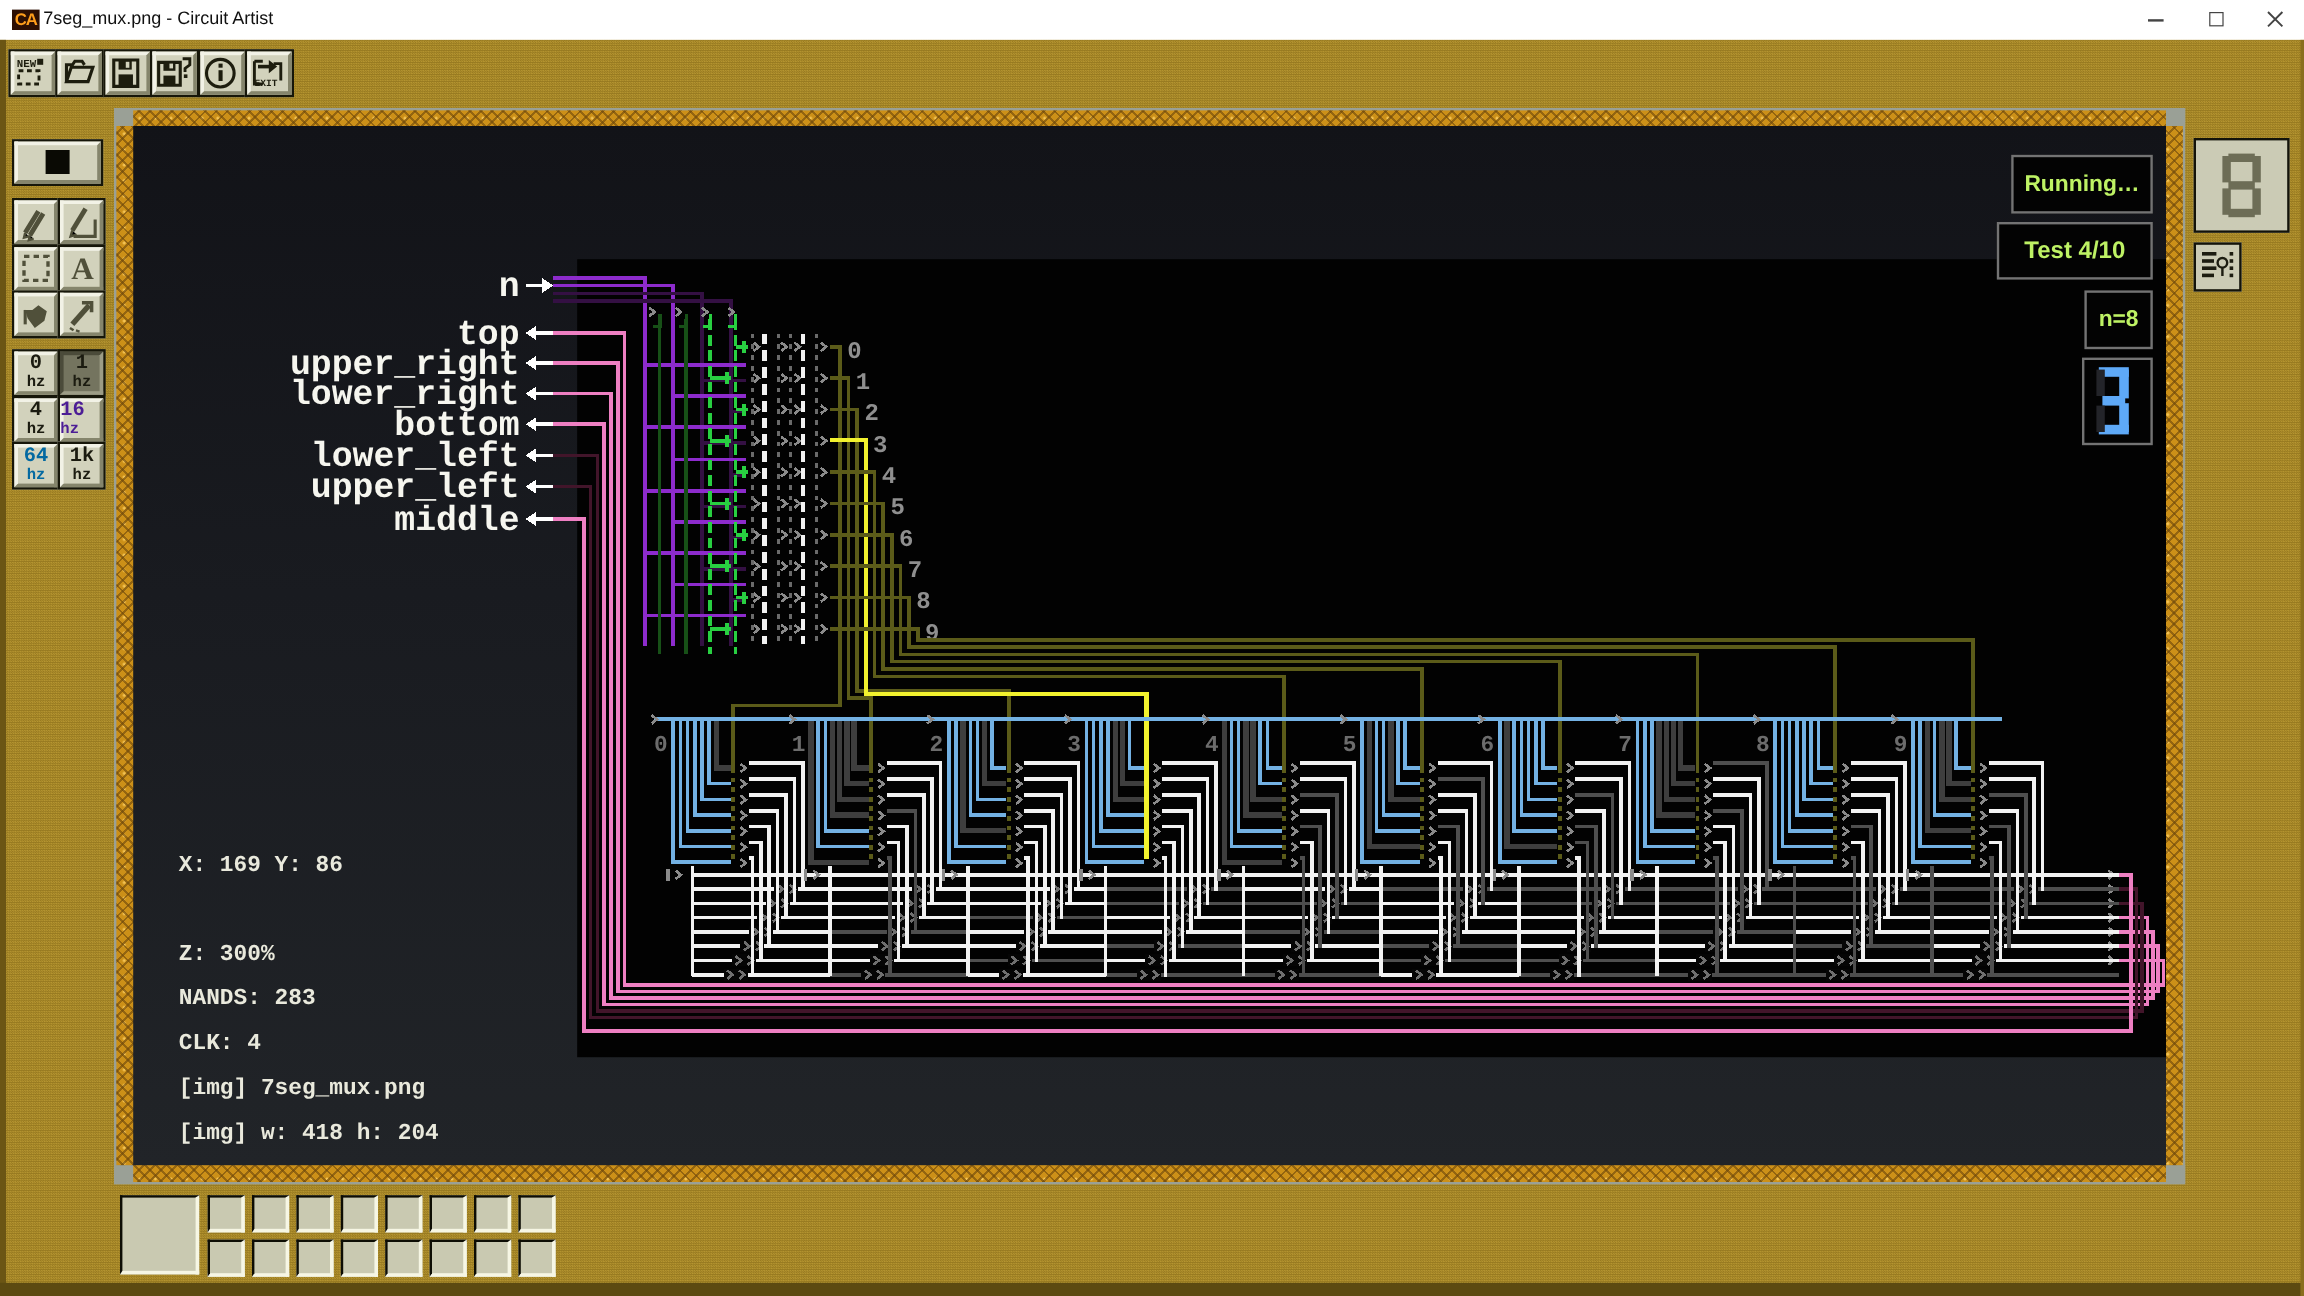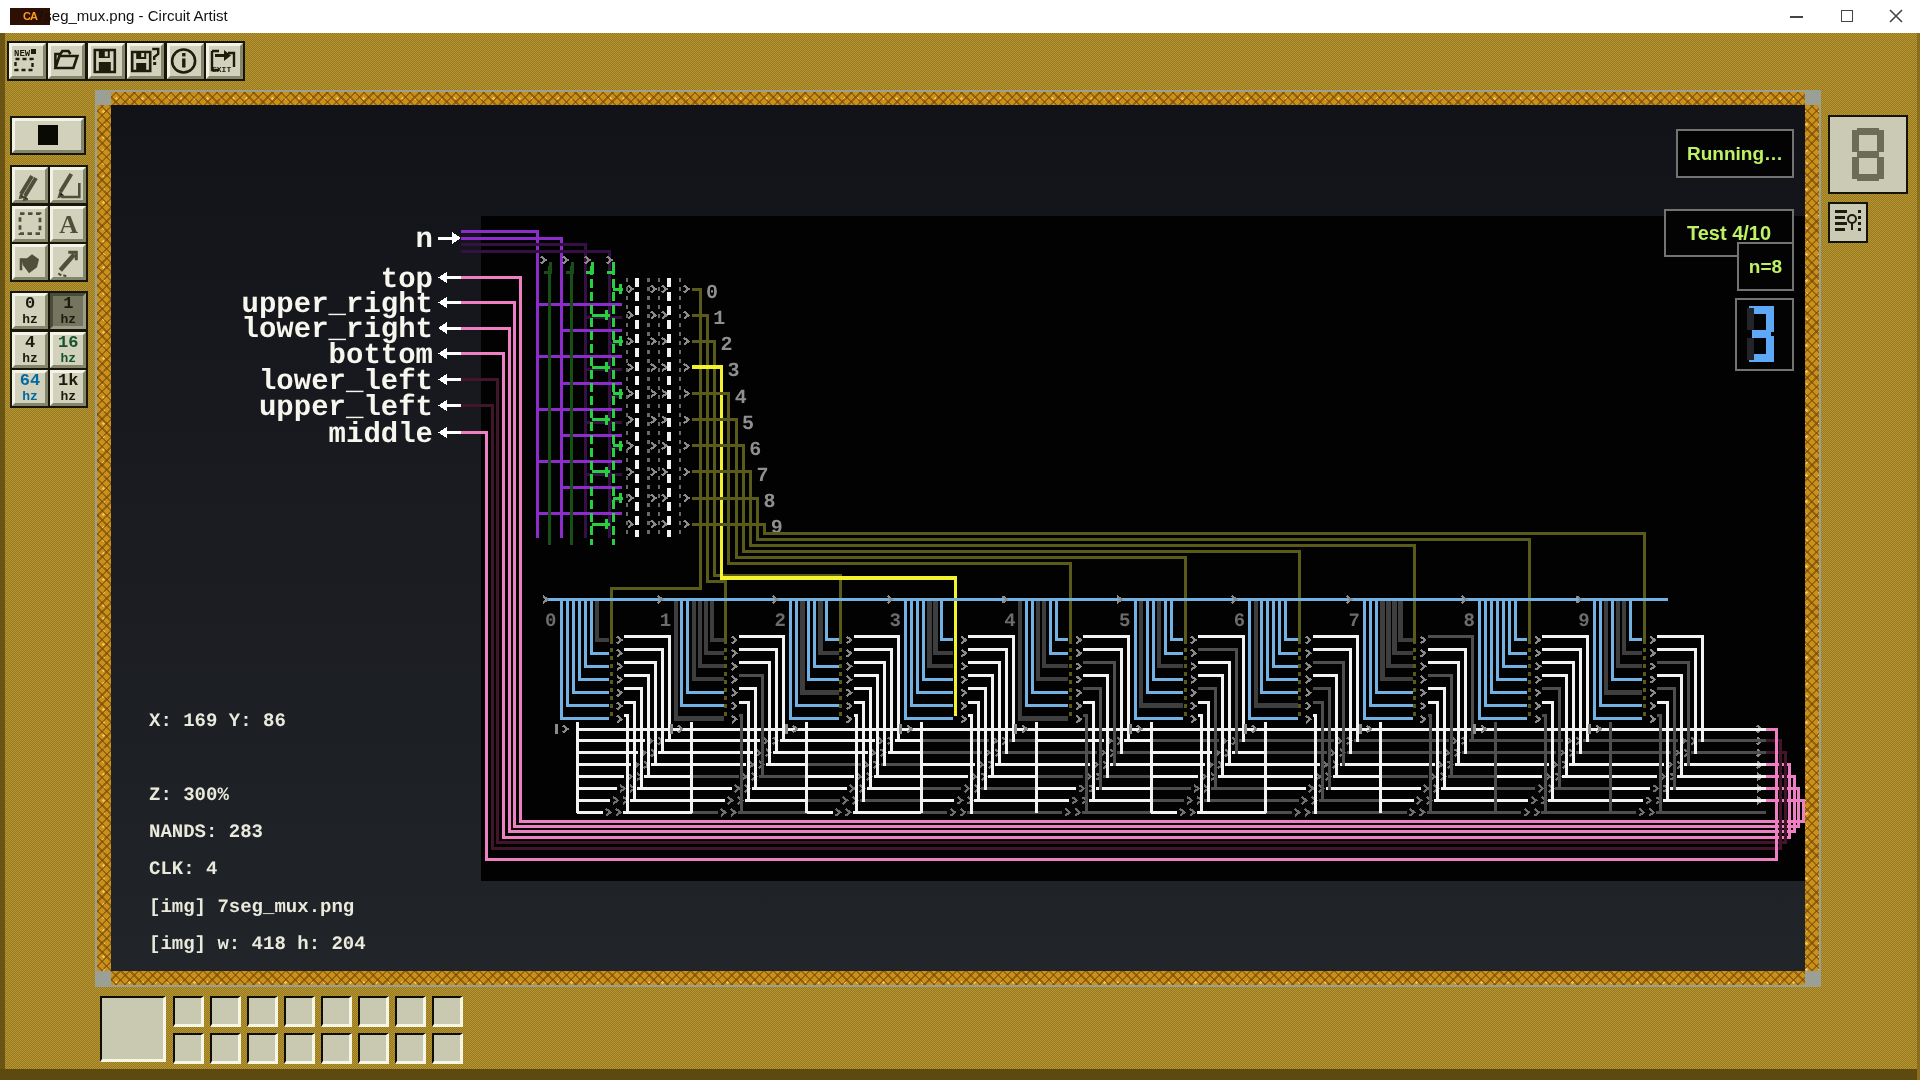--- a/index.html
+++ b/index.html
@@ -9,22 +9,22 @@
   #goldbg { left:0; top:33px; width:1920px; height:1047px;
     background: repeating-conic-gradient(#b79631 0% 25%, #967920 0% 50%);
     background-size:2px 2px; }
   
   #edgeL { left:0; top:33px; width:5px; height:1047px; background:#6b5514; }
   #edgeB { left:0; top:1069px; width:1920px; height:11px; background:#5c4a11; }
   #edgeR { left:1917px; top:33px; width:3px; height:1047px; background:#8a6e1d; }
 
   
   #titlebar { left:0; top:0; width:1920px; height:33px; background:#ffffff; }
-  #titleicon { left:10px; top:8px; width:40px; height:17px; background:#2e0f03;
-    color:#ff9e1c; font-weight:bold; font-size:11px; line-height:17px; text-align:center;
+  #titleicon { left:10px; top:8px; width:23px; height:17px; background:#2e0f03;
+    color:#ff9e1c; font-weight:bold; font-size:14px; line-height:17px; text-align:center;
     letter-spacing:-1px; }
   #titletext { left:36px; top:7px; font-size:15px; color:#111; }
 
   
   .btn { position:absolute; background:#d2d2bc; border:2px solid #161609; }
   .btn::before { content:""; position:absolute; left:0; top:0; right:0; bottom:0;
      border-top:3px solid #f2f2e6; border-left:3px solid #f2f2e6;
      border-bottom:3px solid #85856c; border-right:3px solid #85856c; }
   .btn.pressed { background:#74745f; }
   .btn.pressed::before { border-top-color:#4b4b3a; border-left-color:#4b4b3a;
@@ -788,21 +788,21 @@
     <path d="M1596.2 725.5 l4.5 3.5 l-4.5 3.5" stroke="#8a8a8a" stroke-width="2.2" fill="none"></path>
     <text x="149" y="726" fill="#e9e9dc" font-family="Liberation Mono, monospace" font-weight="bold" font-size="19px">X: 169 Y: 86</text>
     <text x="149" y="800" fill="#e9e9dc" font-family="Liberation Mono, monospace" font-weight="bold" font-size="19px">Z: 300%</text>
     <text x="149" y="837" fill="#e9e9dc" font-family="Liberation Mono, monospace" font-weight="bold" font-size="19px">NANDS: 283</text>
     <text x="149" y="874" fill="#e9e9dc" font-family="Liberation Mono, monospace" font-weight="bold" font-size="19px">CLK: 4</text>
     <text x="149" y="912" fill="#e9e9dc" font-family="Liberation Mono, monospace" font-weight="bold" font-size="19px">[img] 7seg_mux.png</text>
     <text x="149" y="949" fill="#e9e9dc" font-family="Liberation Mono, monospace" font-weight="bold" font-size="19px">[img] w: 418 h: 204</text>
   </svg>
 
 <div class="cbox" style="left:1676px;top:129px;width:118px;height:49px;font-size:19px;line-height:45px;text-align:center;">Running…</div>
-<div class="cbox" style="left:1664px;top:185px;width:130px;height:48px;font-size:20px;line-height:44px;text-align:center;margin-top:24px;">Test 4/10</div>
+<div class="cbox" style="left:1664px;top:185px;width:130px;height:48px;font-size:20px;line-height:44px;text-align:center;">Test 4/10</div>
 <div class="cbox" style="left:1737px;top:242px;width:57px;height:49px;font-size:19px;line-height:45px;text-align:center;">n=8</div>
 <div class="cbox" id="seg3" style="left:1735px;top:298px;width:59px;height:73px;"></div>
 <svg class="abs" style="left:1737px;top:300px" width="55" height="69" viewBox="0 0 55 69">
   <g fill="#5ea9f7">
     <rect x="12" y="6" width="25" height="8"></rect>
     <rect x="29" y="8" width="8" height="24"></rect>
     <rect x="15" y="30" width="19" height="8"></rect>
     <rect x="29" y="36" width="8" height="24"></rect>
     <rect x="12" y="54" width="25" height="8"></rect>
   </g>
@@ -933,21 +933,21 @@
     <div class="btn" style="left: 10px; top: 291px; width: 40px; height: 40px;">
       <div class="mono" style="position: absolute; z-index: 4; width: 100%; text-align: center; top: 3px; font-size: 17px; line-height: 15px; color: rgb(27, 27, 16);">0<br><span style="font-size:13px">hz</span></div>
     </div>
     <div class="btn pressed" style="left: 48.3px; top: 291px; width: 40px; height: 40px;">
       <div class="mono" style="position: absolute; z-index: 4; width: 100%; text-align: center; top: 3px; font-size: 17px; line-height: 15px; color: rgb(27, 27, 16);">1<br><span style="font-size:13px">hz</span></div>
     </div>
     <div class="btn" style="left: 10px; top: 329.7px; width: 40px; height: 40px;">
       <div class="mono" style="position: absolute; z-index: 4; width: 100%; text-align: center; top: 3px; font-size: 17px; line-height: 15px; color: rgb(27, 27, 16);">4<br><span style="font-size:13px">hz</span></div>
     </div>
     <div class="btn" style="left: 48.3px; top: 329.7px; width: 40px; height: 40px;">
-      <div class="mono" style="position: absolute; z-index: 4; width: 100%; text-align: center; top: 3px; font-size: 17px; line-height: 15px; color: #14532d;">16<br><span style="font-size:13px">hz</span></div>
+      <div class="mono" style="position: absolute; z-index: 4; width: 100%; text-align: left; top: 3px; font-size: 17px; line-height: 15px; color: #4c1d95;">16<br><span style="font-size:13px">hz</span></div>
     </div>
     <div class="btn" style="left: 10px; top: 368.4px; width: 40px; height: 40px;">
       <div class="mono" style="position: absolute; z-index: 4; width: 100%; text-align: center; top: 3px; font-size: 17px; line-height: 15px; color: #0369a1;">64<br><span style="font-size:13px">hz</span></div>
     </div>
     <div class="btn" style="left: 48.3px; top: 368.4px; width: 40px; height: 40px;">
       <div class="mono" style="position: absolute; z-index: 4; width: 100%; text-align: center; top: 3px; font-size: 17px; line-height: 15px; color: rgb(27, 27, 16);">1k<br><span style="font-size:13px">hz</span></div>
     </div>
   </div>
 
 <div id="palette">

